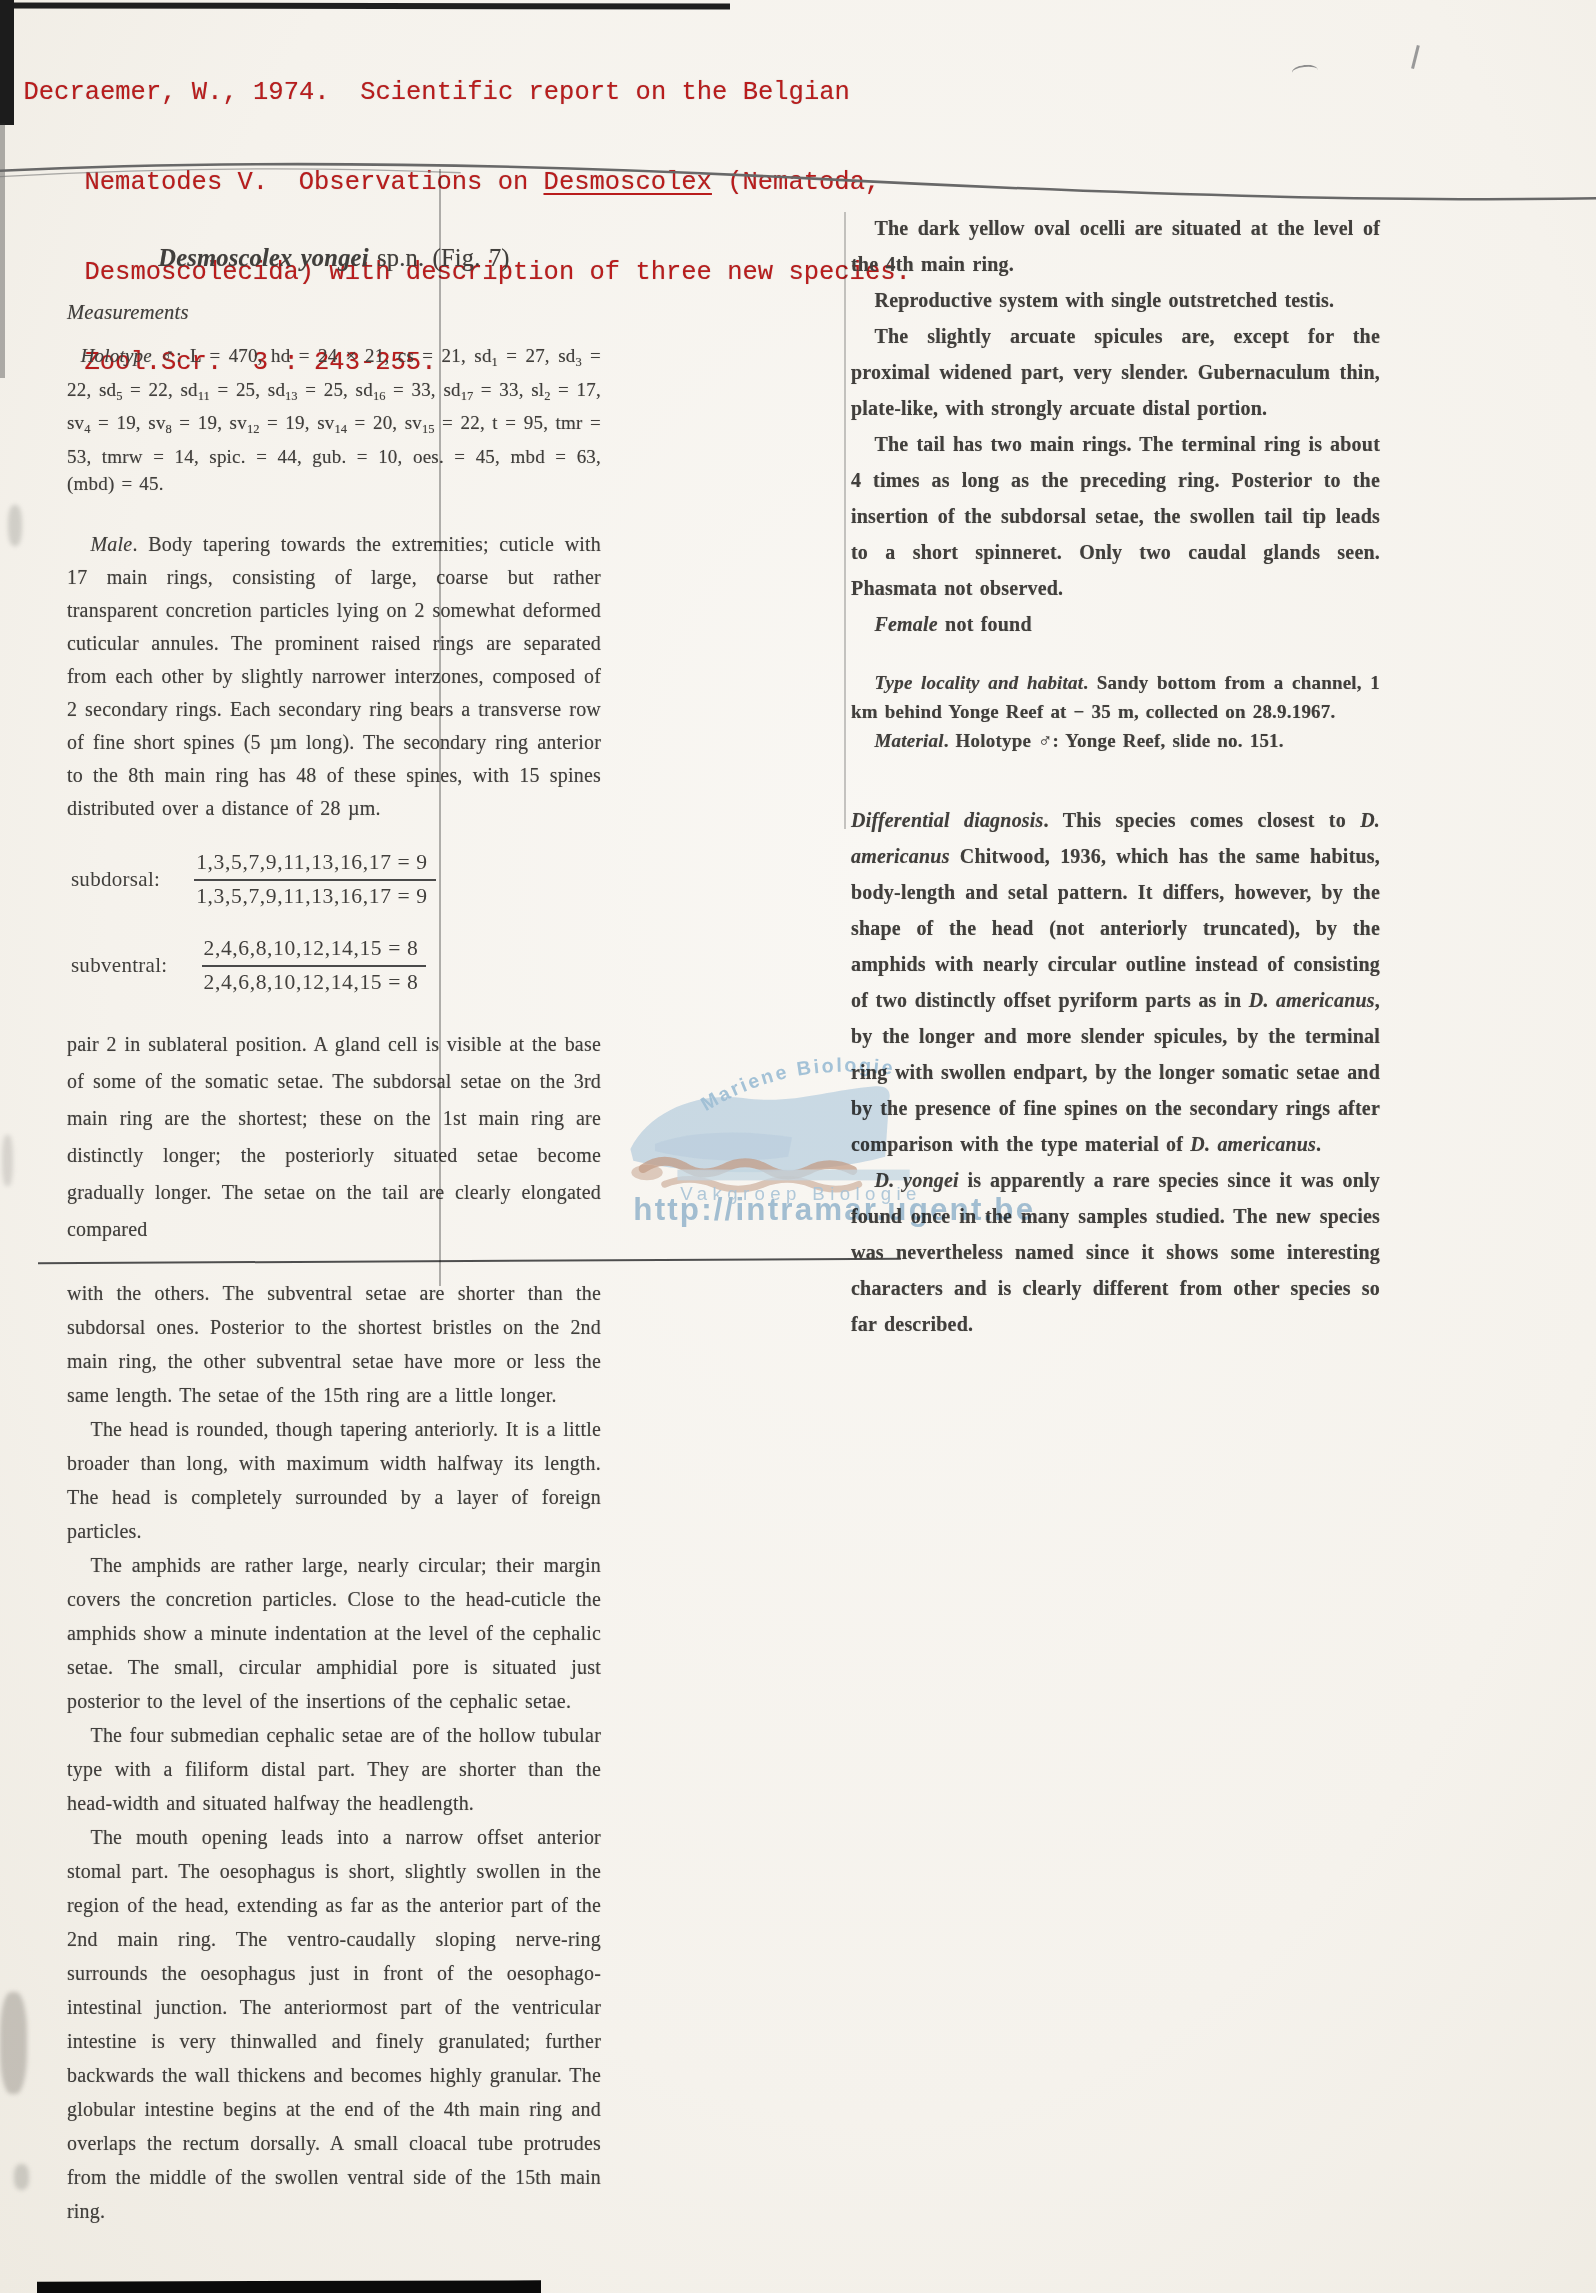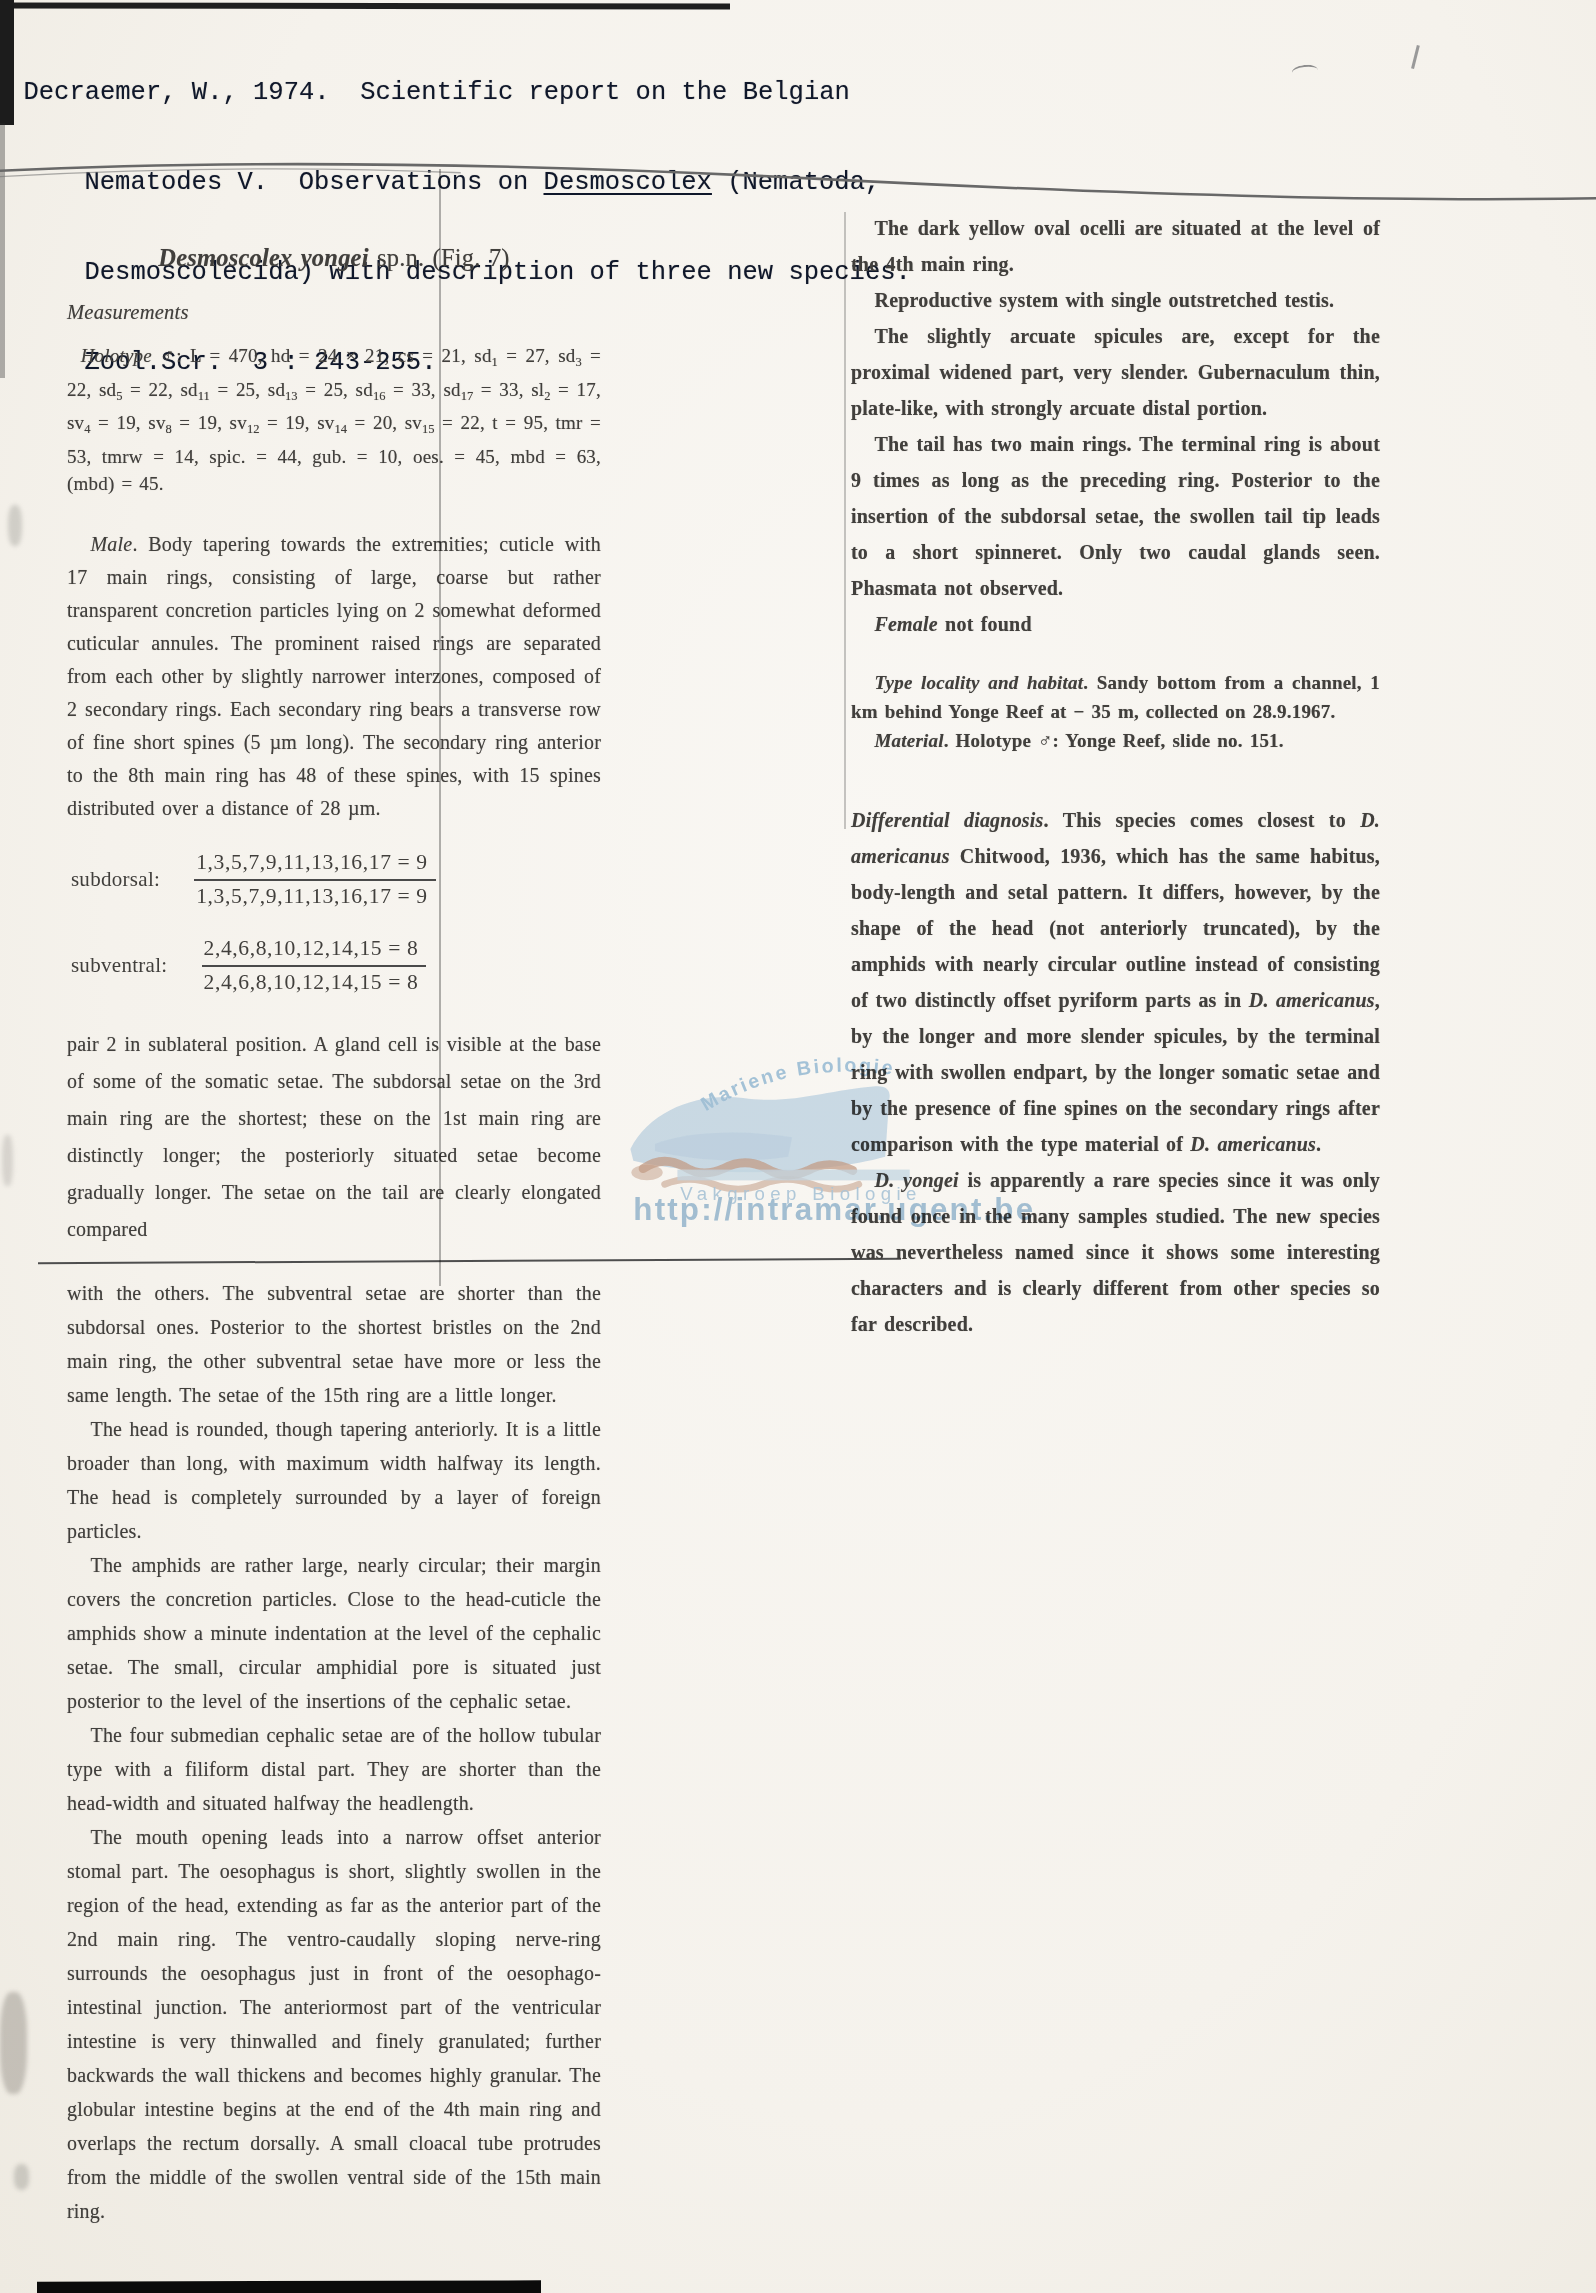--- a/index.html
+++ b/index.html
@@ -19,21 +19,21 @@
   .sm2{left:7.8px;top:505px;width:14.7px;height:41px;background:rgba(130,128,122,.30);}
   .sm3{left:2px;top:1135px;width:10.8px;height:51px;background:rgba(130,128,122,.25);}
   .sm4{left:13.7px;top:2164px;width:15.7px;height:25.5px;background:rgba(120,118,112,.30);}
   .pen-tilde{left:1292px;top:65px;width:25.5px;height:10.8px;border-top:2.9px solid #8d8d8d;border-radius:50%;transform:rotate(-6deg);}
   .pen-tick{left:1414px;top:45px;width:2.9px;height:23.5px;background:#999;transform:rotate(14deg);}
   .bottom-bar{left:37px;top:2281px;width:504px;height:12.7px;background:#0b0b0b;transform:rotate(-0.15deg);}
   
   .typed{
     left:23.5px;top:17.6px;width:1176px;
     font-family:"Liberation Mono","DejaVu Sans Mono",monospace;
-    font-size:25.5px;line-height:30px;color:#0f172a;
+    font-size:25.5px;line-height:30px;color:#b91c1c;
     text-shadow:0 0 1px rgba(109,109,109,.55);
     white-space:pre;
   }
   .typed .cline{margin-left:61px;}
   .typed .cline:first-child{margin-left:0;}
   .s-u{text-decoration:underline;text-underline-offset:3.9px;text-decoration-thickness:2px;}
   
   .header-rule{left:0;top:155px;width:1597px;height:59px;}
   .fold-v-left{left:439px;top:169px;width:2px;height:1117px;background:rgba(100,100,100,.48);mix-blend-mode:multiply;}
   .fold-v-right{left:844px;top:212px;width:2px;height:617px;background:rgba(105,105,105,.36);mix-blend-mode:multiply;}
@@ -123,21 +123,21 @@
   <p class="lh-std ind"><span>The head is rounded, though tapering anteriorly. It is a little broader than long, with maximum width halfway its length. The head is completely surrounded by a layer of foreign particles.</span></p>
   <p class="lh-std ind"><span>The amphids are rather large, nearly circular; their margin covers the concretion particles. Close to the head-cuticle the amphids show a minute indentation at the level of the cephalic setae. The small, circular amphidial pore is situated just posterior to the level of the insertions of the cephalic setae.</span></p>
   <p class="lh-std ind"><span>The four submedian cephalic setae are of the hollow tubular type with a filiform distal part. They are shorter than the head-width and situated halfway the headlength.</span></p>
   <p class="lh-std ind"><span>The mouth opening leads into a narrow offset anterior stomal part. The oesophagus is short, slightly swollen in the region of the head, extending as far as the anterior part of the 2nd main ring. The ventro-caudally sloping nerve-ring surrounds the oesophagus just in front of the oesophago-intestinal junction. The anteriormost part of the ventricular intestine is very thinwalled and finely granulated; further backwards the wall thickens and becomes highly granular. The globular intestine begins at the end of the 4th main ring and overlaps the rectum dorsally. A small cloacal tube protrudes from the middle of the swollen ventral side of the 15th main ring.</span></p>
 </div>
 
 <div class="col right-col">
   <p class="ind"><span>The dark yellow oval ocelli are situated at the level of the 4th main ring.</span></p>
   <p class="ind"><span>Reproductive system with single outstretched testis.</span></p>
   <p class="ind"><span>The slightly arcuate spicules are, except for the proximal widened part, very slender. Gubernaculum thin, plate-like, with strongly arcuate distal portion.</span></p>
-  <p class="ind"><span>The tail has two main rings. The terminal ring is about 9 times as long as the preceding ring. Posterior to the insertion of the subdorsal setae, the swollen tail tip leads to a short spinneret. Only two caudal glands seen. Phasmata not observed.</span></p>
+  <p class="ind"><span>The tail has two main rings. The terminal ring is about 4 times as long as the preceding ring. Posterior to the insertion of the subdorsal setae, the swollen tail tip leads to a short spinneret. Only two caudal glands seen. Phasmata not observed.</span></p>
   <p class="ind"><span class="s-i">Female</span><span> not found</span></p>
   <p class="rsmall ind mt26"><span class="s-i">Type locality and habitat</span><span>. Sandy bottom from a channel, 1 km behind Yonge Reef at − 35 m, collected on 28.9.1967.</span></p>
   <p class="rsmall ind"><span class="s-i">Material</span><span>. Holotype ♂: Yonge Reef, slide no. 151.</span></p>
   <p class="mt48"><span class="s-i">Differential diagnosis</span><span>. This species comes closest to </span><span class="s-i">D. americanus</span><span> Chitwood, 1936, which has the same habitus, body-length and setal pattern. It differs, however, by the shape of the head (not anteriorly truncated), by the amphids with nearly circular outline instead of consisting of two distinctly offset pyriform parts as in </span><span class="s-i">D. americanus</span><span>, by the longer and more slender spicules, by the terminal ring with swollen endpart, by the longer somatic setae and by the presence of fine spines on the secondary rings after comparison with the type material of </span><span class="s-i">D. americanus</span><span>.</span></p>
   <p class="ind"><span class="s-i">D. yongei</span><span> is apparently a rare species since it was only found once in the many samples studied. The new species was nevertheless named since it shows some interesting characters and is clearly different from other species so far described.</span></p>
 </div>
 
 <div class="abs fold-v-left"></div>
 <div class="abs fold-v-right"></div>
 

